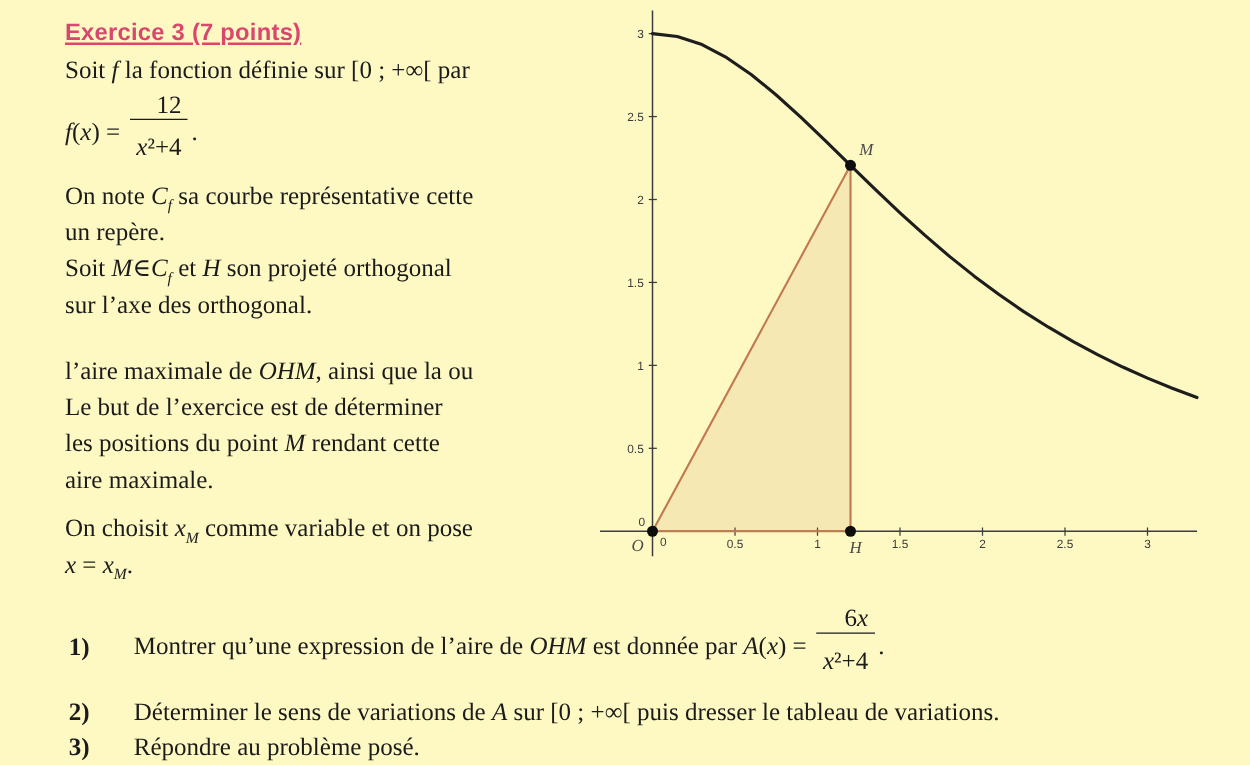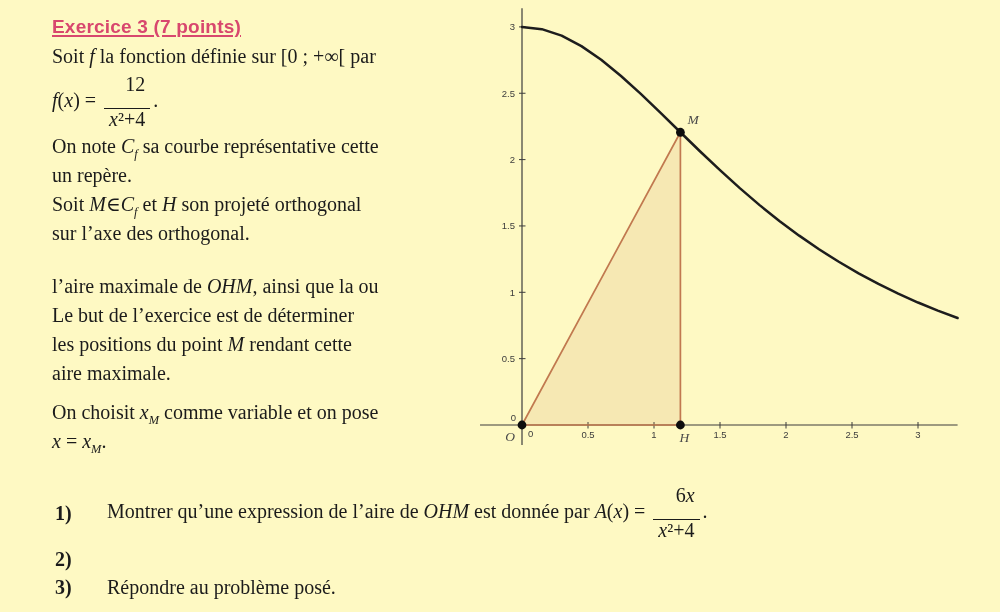--- a/index.html
+++ b/index.html
@@ -15,21 +15,21 @@
     font-weight:700; font-size:19px; line-height:25px; color:#d8476e;
     text-decoration:underline; text-decoration-thickness:2px; text-underline-offset:2px;
     margin:0 0 3px 0; letter-spacing:.2px;
   }
   p { margin:0; }
   .mv { font-style:italic; }
   sub { font-size:0.62em; line-height:0; }
   .gap-lg { height:24px; } .gap-sm { height:10px; }
   .frac { display:inline-block; vertical-align:middle; text-align:right; line-height:1.06; margin:0 3px; }
   .frac .num { display:block; padding:0 5px; }
-  .frac .den { display:block; border-top:1.4px solid #1b1b1b; padding:0 5px;margin-top:13px; }
+  .frac .den { display:block; border-top:1.4px solid #1b1b1b; padding:12px 5px; }
   .formula { margin:3px 0 2px 0; }
   
   .questions { position:absolute; left:55px; top:485px; width:935px; font-size:20px; }
   .q-row { display:flex; align-items:baseline; }
   .q-num { font-weight:700; flex:0 0 52px; }
   .q1 { margin-bottom:5px; align-items:center; }
   .q1 .q-num { align-self:center; }
   .q-row + .q-row { margin-top:2px; }
   .q2 { margin-bottom:0; line-height:26px; }
   .q3 { line-height:26px; }
@@ -109,20 +109,21 @@
       </svg>
   </div>
 
   <div class="questions">
     <div class="q-row q1">
       <span class="q-num">1)</span>
       <span><span>Montrer qu’une expression de l’aire de </span><span class="mv">OHM</span><span> est donnée par </span><span class="mv">A</span><span>(</span><span class="mv">x</span><span>) = </span><span class="frac"><span class="num"><span>6</span><span class="mv">x</span></span><span class="den"><span class="mv">x</span><span>²+4</span></span></span><span>.</span></span>
     </div>
     <div class="q-row q2">
       <span class="q-num">2)</span>
+      <span><span>Déterminer le sens de variations de </span><span class="mv">A</span><span> sur [0 ; +∞[ puis dresser le tableau de variations.</span></span>
     </div>
     <div class="q-row q3">
       <span class="q-num">3)</span>
       <span>Répondre au problème posé.</span>
     </div>
   </div>
 
 </div>
 
 </body></html>

